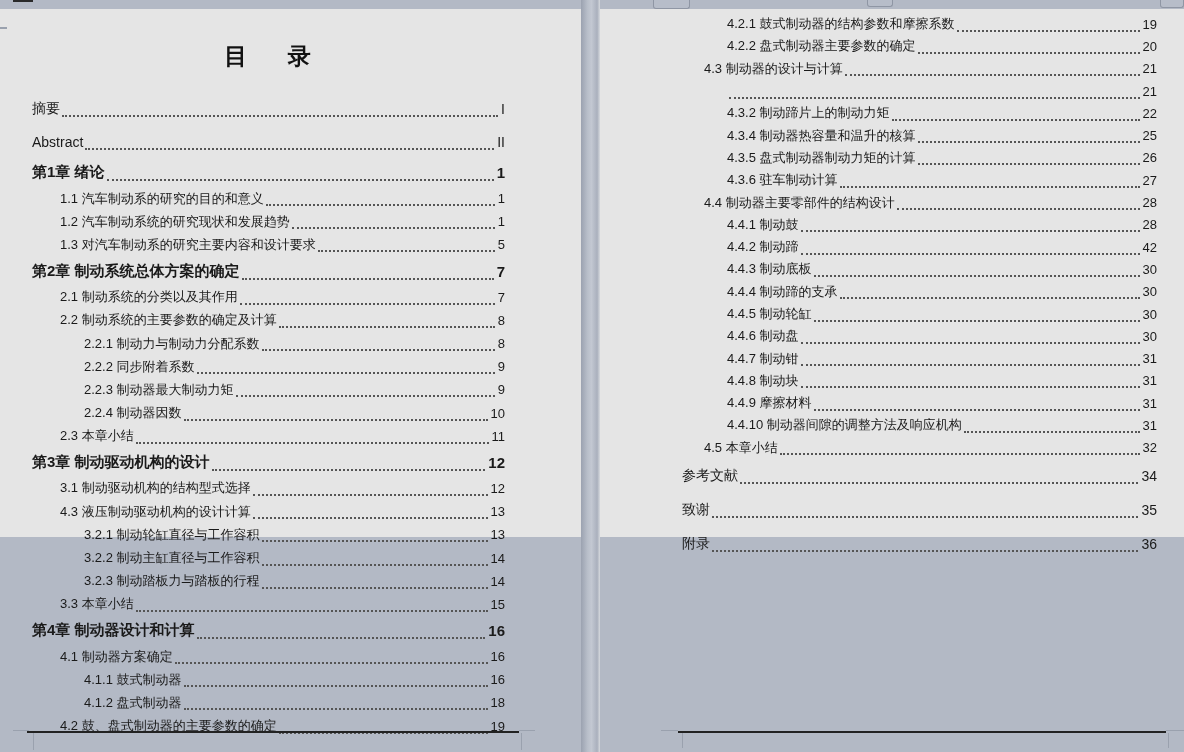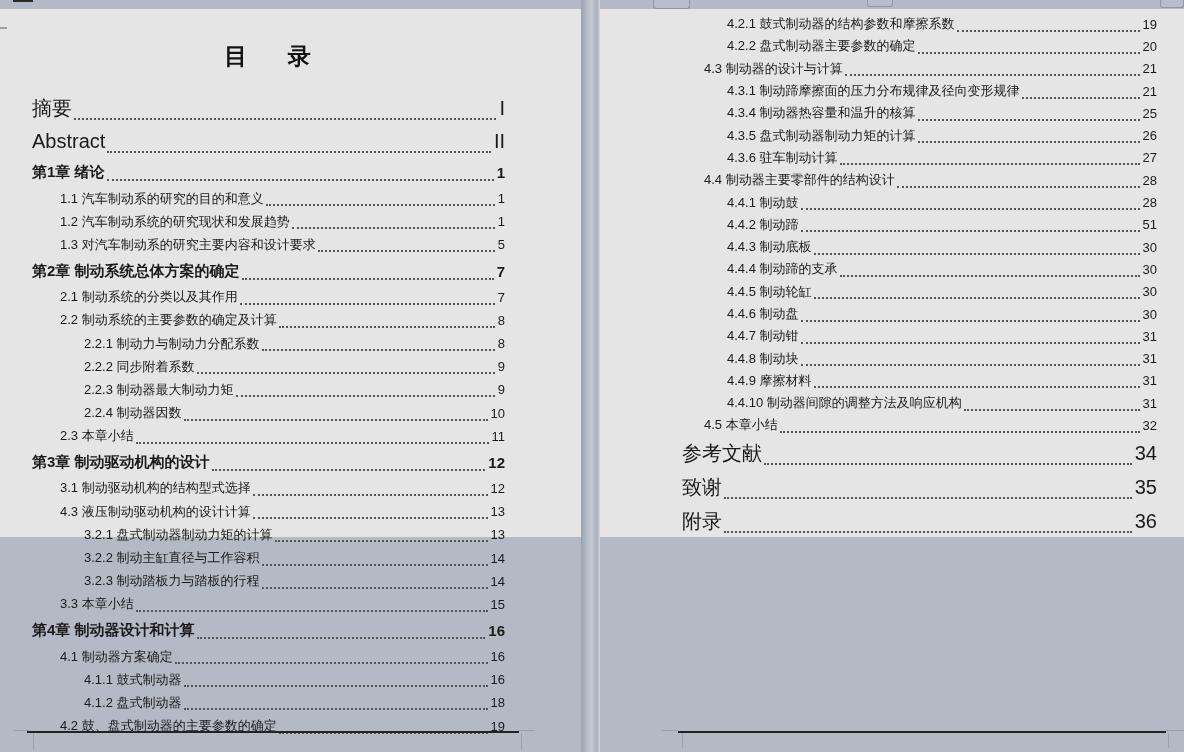--- a/index.html
+++ b/index.html
@@ -13,21 +13,21 @@
   .page-title{width:473px;padding-top:32px;margin-bottom:20px;text-align:center;
     font-size:23px;font-weight:bold;word-spacing:30px;letter-spacing:2px;color:#111;}
   .toc{display:block;}
   .page-left .toc{width:473px;}
   .page-right .toc{width:475px;padding-top:4px;}
   .toc-entry{display:flex;align-items:center;box-sizing:border-box;}
   .lbl{white-space:nowrap;}
   .leader{flex:1;height:1em;border-bottom:2px dotted #555;margin:0 3px 0 2px;min-width:8px;}
   .pg{white-space:nowrap;text-align:right;}
   
-  .lvl-0{font-size:20px;}
+  .lvl-0{font-size:14px;}
   .lvl-1{font-size:15px;font-weight:bold;align-items:center;}
   .lvl-2,.lvl-3{font-size:13px;}
   .page-left .lvl-0{height:33px;}
   .page-left .lvl-1{height:29px;}
   .page-left .lvl-2,.page-left .lvl-3{height:23.2px;}
   .page-right .lvl-0{height:34px;}
   .page-right .lvl-2,.page-right .lvl-3{height:22.3px;}
   .page-left .lvl-2{padding-left:28px;}
   .page-left .lvl-3{padding-left:52px;}
   .page-right .lvl-2{padding-left:22px;}
@@ -127,21 +127,21 @@
     <span class="lbl">3.1 制动驱动机构的结构型式选择</span>
     <span class="leader"></span>
     <span class="pg">12</span>
   </div>
         <div class="toc-entry lvl-2">
     <span class="lbl">4.3 液压制动驱动机构的设计计算</span>
     <span class="leader"></span>
     <span class="pg">13</span>
   </div>
         <div class="toc-entry lvl-3">
-    <span class="lbl">3.2.1 盘式制动器制动力矩的计算</span>
+    <span class="lbl">3.2.1 制动轮缸直径与工作容积</span>
     <span class="leader"></span>
     <span class="pg">13</span>
   </div>
         <div class="toc-entry lvl-3">
     <span class="lbl">3.2.2 制动主缸直径与工作容积</span>
     <span class="leader"></span>
     <span class="pg">14</span>
   </div>
         <div class="toc-entry lvl-3">
     <span class="lbl">3.2.3 制动踏板力与踏板的行程</span>
@@ -194,25 +194,29 @@
     <span class="lbl">4.2.2 盘式制动器主要参数的确定</span>
     <span class="leader"></span>
     <span class="pg">20</span>
   </div>
         <div class="toc-entry lvl-2">
     <span class="lbl">4.3 制动器的设计与计算</span>
     <span class="leader"></span>
     <span class="pg">21</span>
   </div>
         <div class="toc-entry lvl-3">
-    <span class="lbl">4.3.1 制动蹄摩擦面的压力分布规律及径向变形规律</span>
     <span class="leader"></span>
     <span class="pg">21</span>
   </div>
         <div class="toc-entry lvl-3">
+    <span class="lbl">4.3.2 制动蹄片上的制动力矩</span>
+    <span class="leader"></span>
+    <span class="pg">22</span>
+  </div>
+        <div class="toc-entry lvl-3">
     <span class="lbl">4.3.4 制动器热容量和温升的核算</span>
     <span class="leader"></span>
     <span class="pg">25</span>
   </div>
         <div class="toc-entry lvl-3">
     <span class="lbl">4.3.5 盘式制动器制动力矩的计算</span>
     <span class="leader"></span>
     <span class="pg">26</span>
   </div>
         <div class="toc-entry lvl-3">
@@ -226,21 +230,21 @@
     <span class="pg">28</span>
   </div>
         <div class="toc-entry lvl-3">
     <span class="lbl">4.4.1 制动鼓</span>
     <span class="leader"></span>
     <span class="pg">28</span>
   </div>
         <div class="toc-entry lvl-3">
     <span class="lbl">4.4.2 制动蹄</span>
     <span class="leader"></span>
-    <span class="pg">51</span>
+    <span class="pg">42</span>
   </div>
         <div class="toc-entry lvl-3">
     <span class="lbl">4.4.3 制动底板</span>
     <span class="leader"></span>
     <span class="pg">30</span>
   </div>
         <div class="toc-entry lvl-3">
     <span class="lbl">4.4.4 制动蹄的支承</span>
     <span class="leader"></span>
     <span class="pg">30</span>

